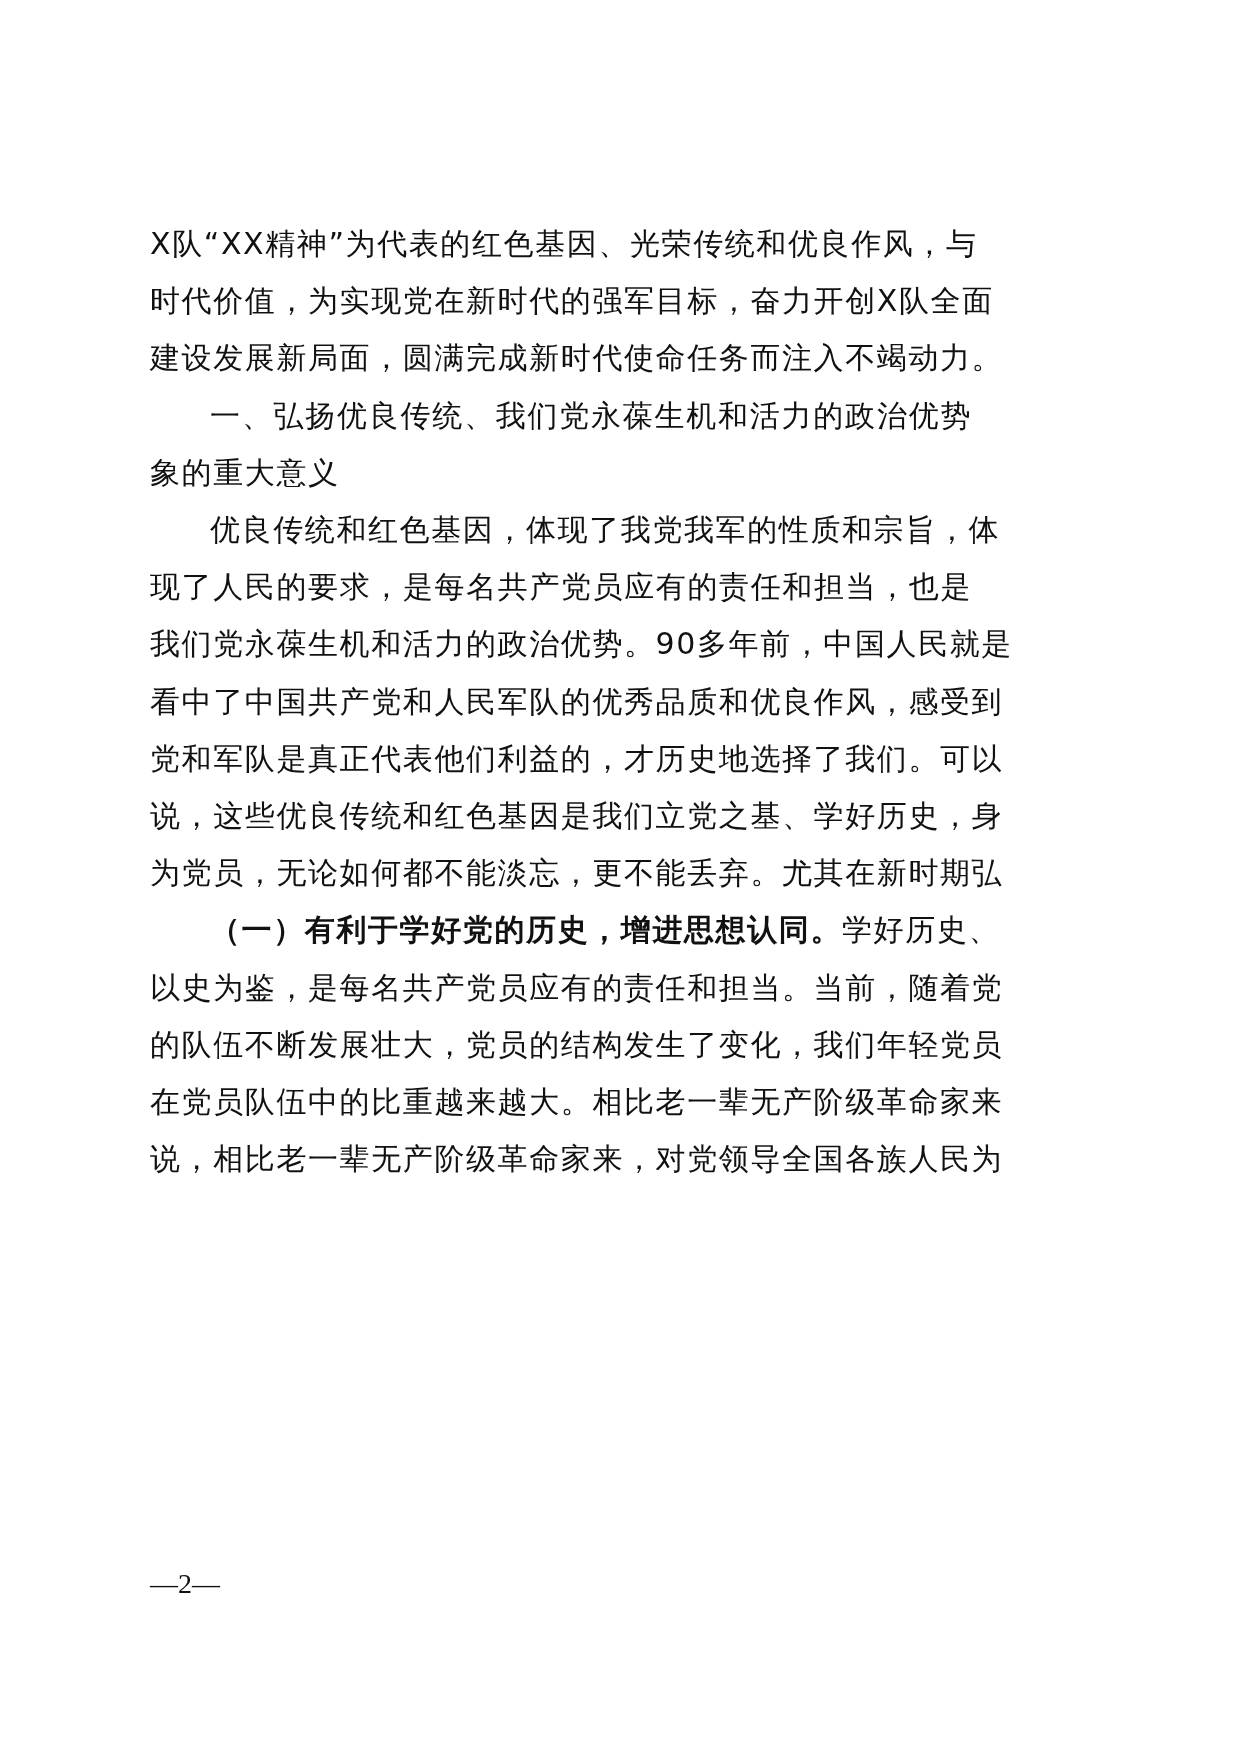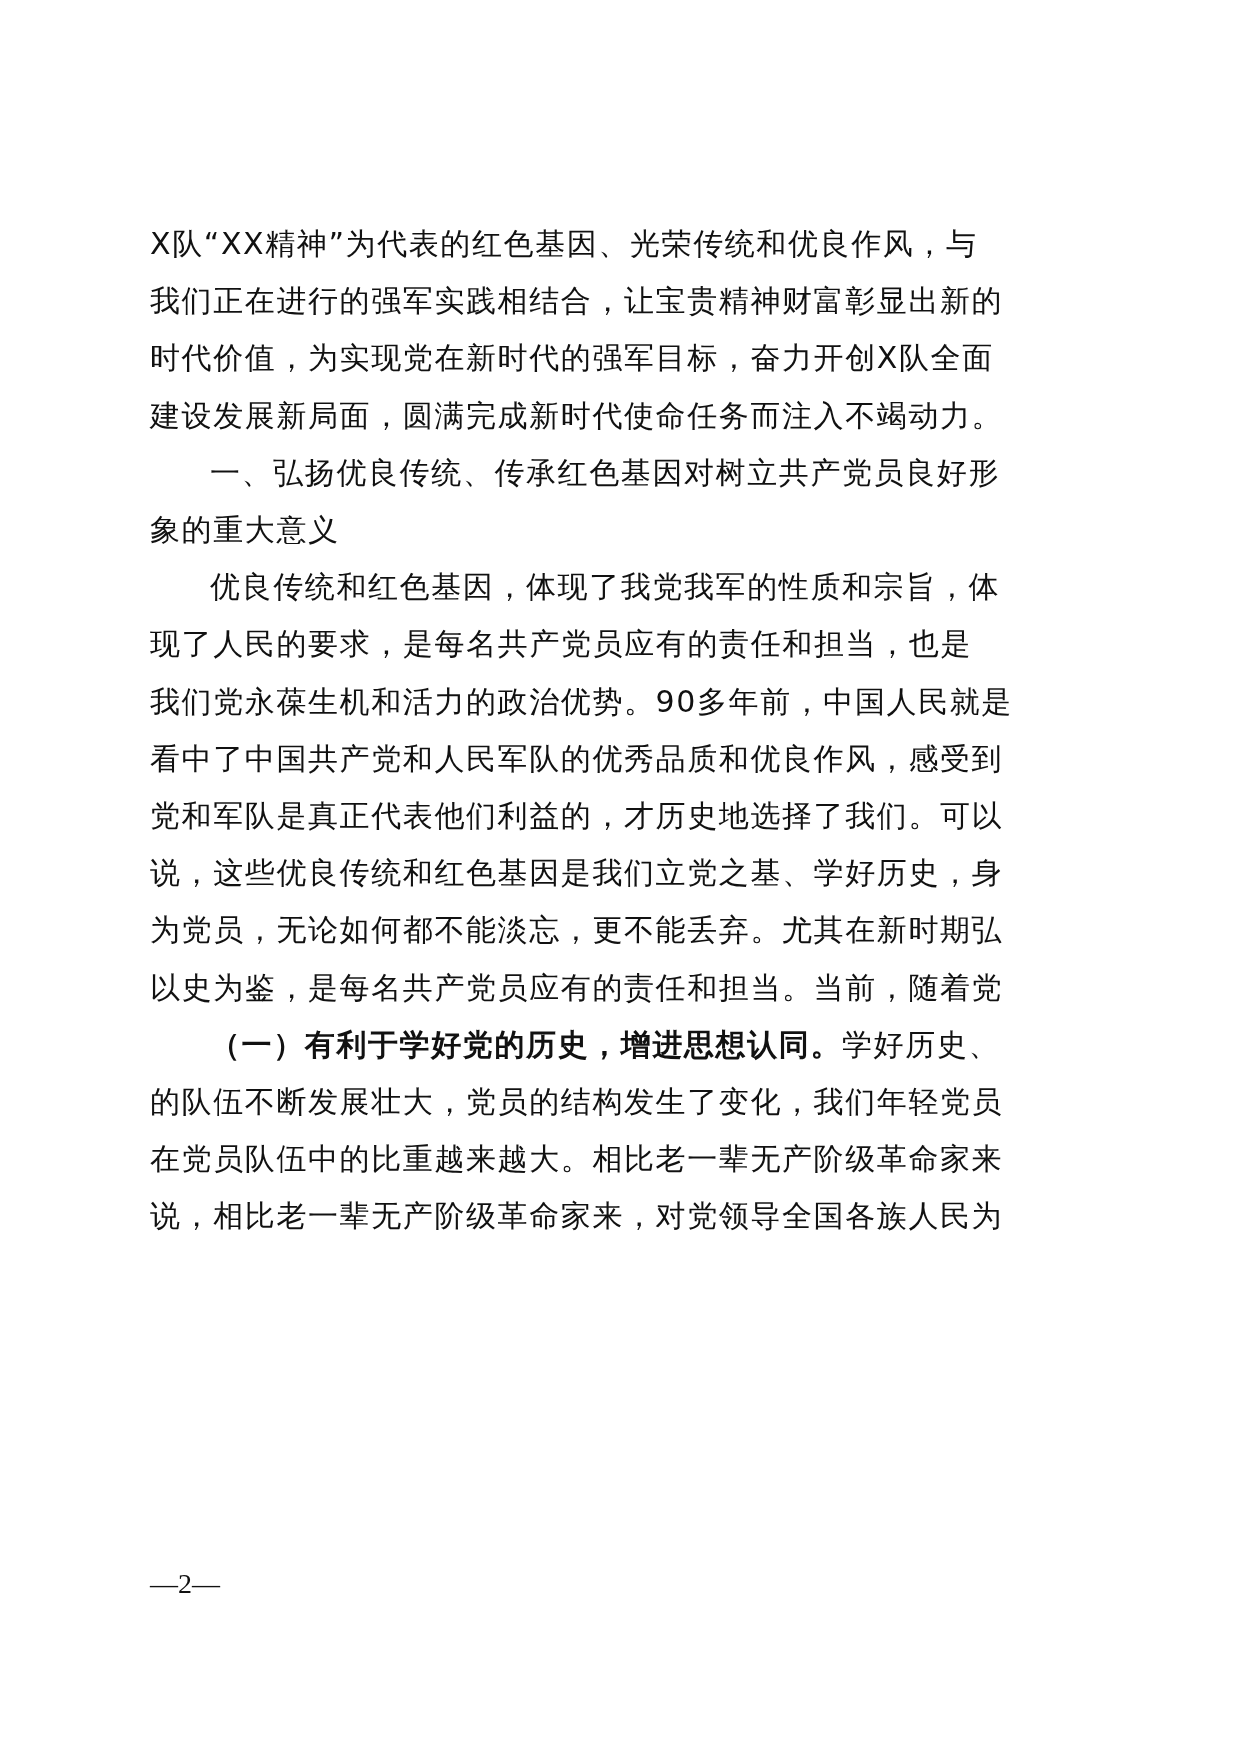--- a/index.html
+++ b/index.html
@@ -30,43 +30,42 @@
   }
 </style>
 </head>
 <body>
 
 <div class="page">
   <div class="content">
 
     <p class="para">
       <span class="line">X队“XX精神”为代表的红色基因、光荣传统和优良作风，与</span>
-      <span class="line">我们正在进行的强军实践相结合，让宝贵精神财富彰显出新的</span>
       <span class="line">时代价值，为实现党在新时代的强军目标，奋力开创X队全面</span>
       <span class="line last">建设发展新局面，圆满完成新时代使命任务而注入不竭动力。</span>
     </p>
 
     <p class="para">
-      <span class="line" style="padding-left:60px;">一、弘扬优良传统、传承红色基因对树立共产党员良好形</span>
+      <span class="line" style="padding-left:60px;">一、弘扬优良传统、我们党永葆生机和活力的政治优势</span>
       <span class="line last">象的重大意义</span>
     </p>
 
     <p class="para">
       <span class="line" style="padding-left:60px;">优良传统和红色基因，体现了我党我军的性质和宗旨，体</span>
       <span class="line">现了人民的要求，是每名共产党员应有的责任和担当，也是</span>
       <span class="line">我们党永葆生机和活力的政治优势。90多年前，中国人民就是</span>
       <span class="line">看中了中国共产党和人民军队的优秀品质和优良作风，感受到</span>
       <span class="line">党和军队是真正代表他们利益的，才历史地选择了我们。可以</span>
       <span class="line">说，这些优良传统和红色基因是我们立党之基、学好历史，身</span>
       <span class="line">为党员，无论如何都不能淡忘，更不能丢弃。尤其在新时期弘</span>
     </p>
 
     <p class="para">
+      <span class="line" style="padding-left:60px;"><span class="bold">（一）有利于学好党的历史，增进思想认同。</span><span>学好历史、</span></span>
       <span class="line">以史为鉴，是每名共产党员应有的责任和担当。当前，随着党</span>
-      <span class="line" style="padding-left:60px;"><span class="bold">（一）有利于学好党的历史，增进思想认同。</span><span>学好历史、</span></span>
       <span class="line">的队伍不断发展壮大，党员的结构发生了变化，我们年轻党员</span>
       <span class="line">在党员队伍中的比重越来越大。相比老一辈无产阶级革命家来</span>
       <span class="line">说，相比老一辈无产阶级革命家来，对党领导全国各族人民为</span>
     </p>
 
   </div>
 
   <div class="footer">—2—</div>
 </div>
 

